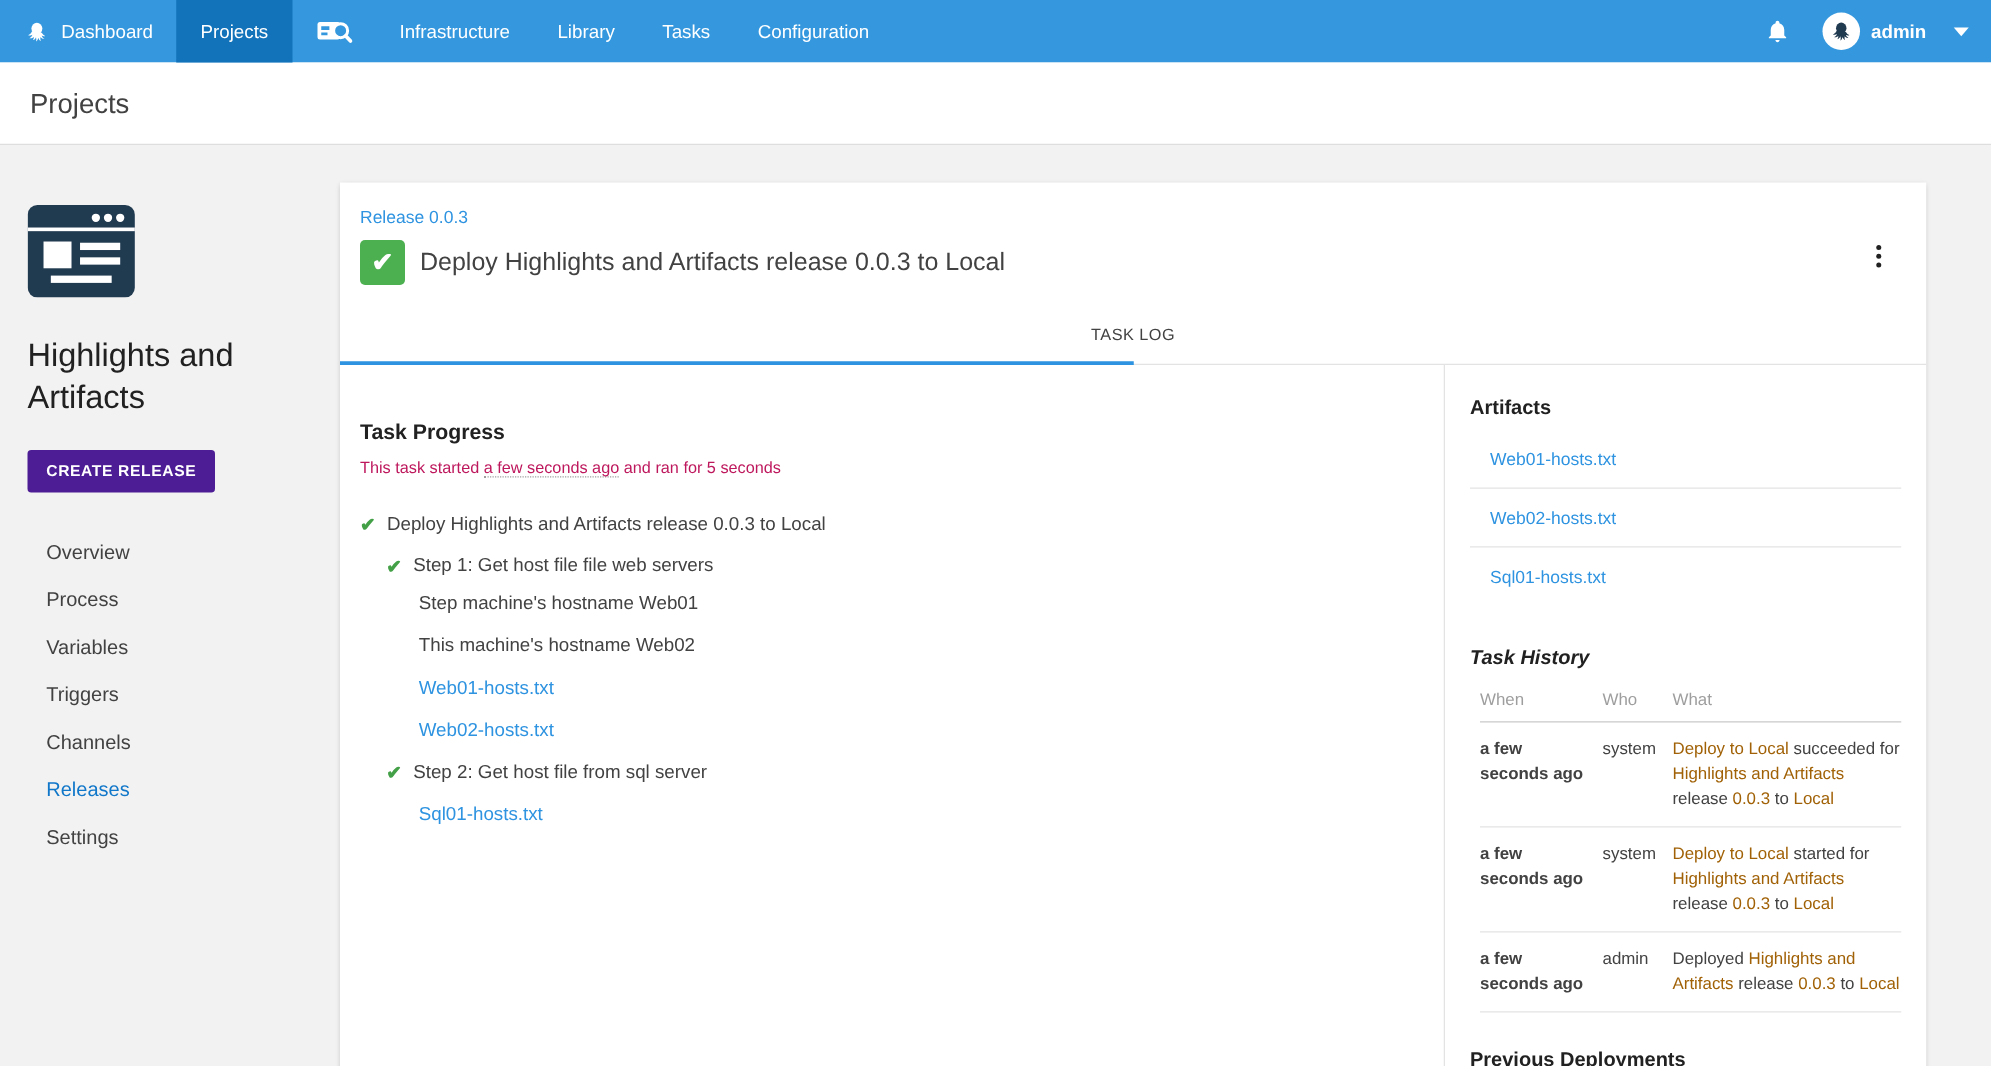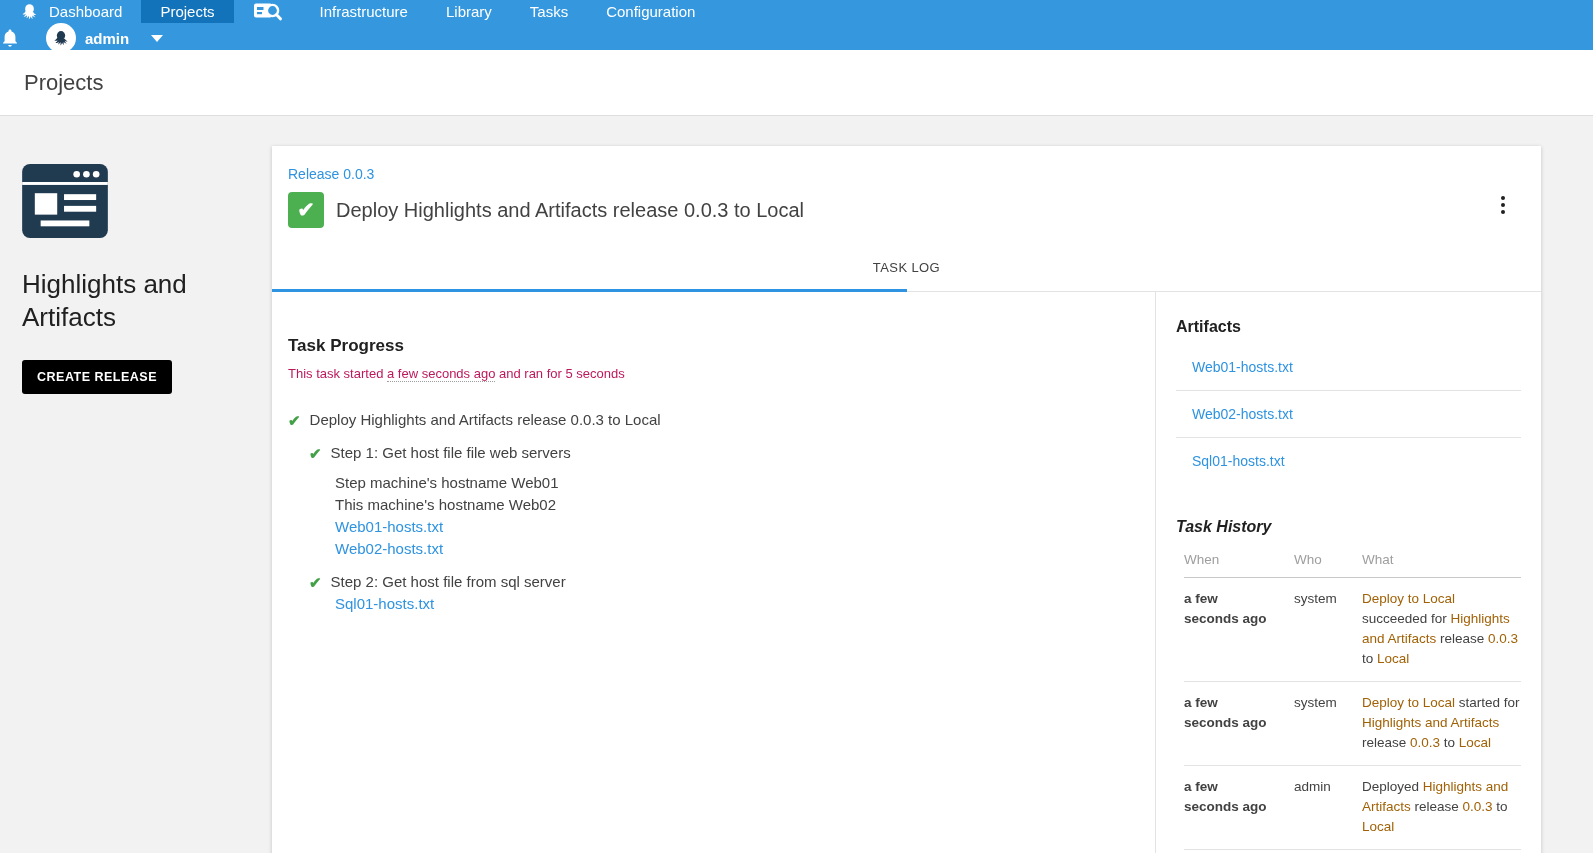--- a/index.html
+++ b/index.html
@@ -1,21 +1,21 @@
 <!DOCTYPE html>
 <html><head>
 <meta charset="utf-8">
 <style>
   * { margin:0; padding:0; box-sizing:border-box; }
   html,body { width:1593px; height:853px; overflow:hidden;
     font-family:"Liberation Sans", sans-serif; background:#F2F2F2; }
 
   
   .topnav { height:50px; background:#3598DE; display:flex; align-items:stretch;
-    color:#fff; font-size:15px;flex-direction:column; }
+    color:#fff; font-size:15px; }
   .nav-item { display:flex; align-items:center; padding:0 19px; cursor:pointer;
     white-space:nowrap; }
   .nav-item.active { background:#1272BA; }
   .nav-item .nav-ico { display:flex; align-items:center; margin-right:9px; }
   .nav-spacer { flex:1; }
   .nav-right { display:flex; align-items:center; padding-right:18px; }
   .bell { margin-right:26px; display:flex; align-items:center; cursor:pointer; }
   .avatar { width:30px; height:30px; border-radius:50%; background:#fff;
     display:flex; align-items:center; justify-content:center; margin-right:9px; }
   .user-name { font-weight:700; margin-right:22px; }
@@ -27,21 +27,21 @@
     padding:0 24px; font-size:22px; color:#424242; border-bottom:1px solid #DEDEDE; }
 
   
   .content { display:flex; height:737px; background:#F2F2F2; overflow:hidden; }
 
   
   .sidebar { width:272px; flex-shrink:0; padding:48px 20px 0 22px; }
   .project-icon { display:block; }
   .project-title { margin-top:30px; font-size:26px; line-height:33px;
     color:#212121; font-weight:400; }
-  .create-btn { margin-top:26px; background:#000000; color:#fff; border:none;
+  .create-btn { margin-top:26px; background:#4c1d95; color:#fff; border:none;
     border-radius:3px; font-size:12.5px; font-weight:700; letter-spacing:.5px;
     padding:10px 15px; cursor:pointer; font-family:"Liberation Sans",sans-serif; }
   .side-nav { margin-top:30px; }
   .side-item { padding:10px 15px; font-size:16px; color:#424242; cursor:pointer;
     border-radius:3px; }
   .side-item.active { color:#1177C9; }
 
   
   .main { flex:1; padding:30px 52px 0 0; }
   .card { background:#fff; box-shadow:0 1px 4px rgba(0,0,0,.2); position:relative;
@@ -72,38 +72,38 @@
     padding:16px 20px 60px; }
 
   .section-h { font-size:17px; font-weight:700; color:#212121; margin:28px 0 10px; }
   .subtitle { font-size:13px; color:#be185d; }
   .ago { border-bottom:1px dotted #9E9E9E; }
 
   
   .tree { margin-top:30px; font-size:15px; color:#424242; }
   .tree-row { display:flex; align-items:flex-start; }
   .tree-row.step { margin-top:13px; }
-  .tree-row.lvl2 { line-height:22px; margin-top:0; }
+  .tree-row.lvl2 { line-height:22px; margin-top:12px; }
   .tree-row.first-lvl2 { margin-top:8px; }
   .tree-row.lvl1 { padding-left:21px; }
   .tree-row.lvl2 { padding-left:47px; }
   .tree-check { color:#43A047; font-size:15px; font-weight:700; margin-right:9px;
     line-height:20px; }
   .tree-link { color:#2E93E0; cursor:pointer; text-decoration:none; }
 
   
   .rp-h { font-size:16px; font-weight:700; color:#212121; margin:10px 0 8px; }
   .artifact-row { padding:15px 0 15px 16px; font-size:14px; }
   .artifact-row + .artifact-row { border-top:1px solid #E3E3E3; }
   .artifact-row a { color:#2E93E0; cursor:pointer; text-decoration:none; }
 
   
   .history-h { margin-top:34px;font-style:italic; }
   .history-table { margin-left:8px; }
-  .h-head, .h-row { display:grid; grid-template-columns:98px 56px 1fr;gap:12px; }
+  .h-head, .h-row { display:grid; grid-template-columns:98px 56px 1fr; }
   .h-head { color:#9E9E9E; font-size:13.5px; padding:8px 0 10px;
     border-bottom:1px solid #C9C9C9; }
   .h-row { padding:11px 0 12px; border-bottom:1px solid #E3E3E3; font-size:13.5px;
     color:#424242; line-height:20px; }
   .h-when { font-weight:700; padding-right:12px; }
   .h-what a { color:#a16207; cursor:pointer; text-decoration:none;text-align:center; }
   .prev-h { margin-top:30px; font-size:16px; }
 </style>
 </head>
 <body>
@@ -177,20 +177,29 @@
       <circle cx="66" cy="10.5" r="3.4" fill="#fff"></circle>
       <circle cx="76" cy="10.5" r="3.4" fill="#fff"></circle>
       <rect x="0" y="18.5" width="88" height="3" fill="#fff"></rect>
       <rect x="13" y="30" width="23" height="22" fill="#fff"></rect>
       <rect x="43" y="31" width="33" height="6" fill="#fff"></rect>
       <rect x="43" y="43" width="33" height="6" fill="#fff"></rect>
       <rect x="19" y="58" width="50" height="6" fill="#fff"></rect>
     </svg>
     <div class="project-title">Highlights and Artifacts</div>
     <button class="create-btn">CREATE RELEASE</button>
+    <div class="side-nav" id="side-nav">
+        <div class="side-item">Overview</div>
+        <div class="side-item">Process</div>
+        <div class="side-item">Variables</div>
+        <div class="side-item">Triggers</div>
+        <div class="side-item">Channels</div>
+        <div class="side-item active">Releases</div>
+        <div class="side-item">Settings</div>
+      </div>
   </div>
 
   <div class="main">
     <div class="card">
 
       <div class="card-header">
         <a class="release-link">Release 0.0.3</a>
         <div class="title-row">
           <span class="check-box">✔</span>
           <span class="task-title">Deploy Highlights and Artifacts release 0.0.3 to Local</span>

